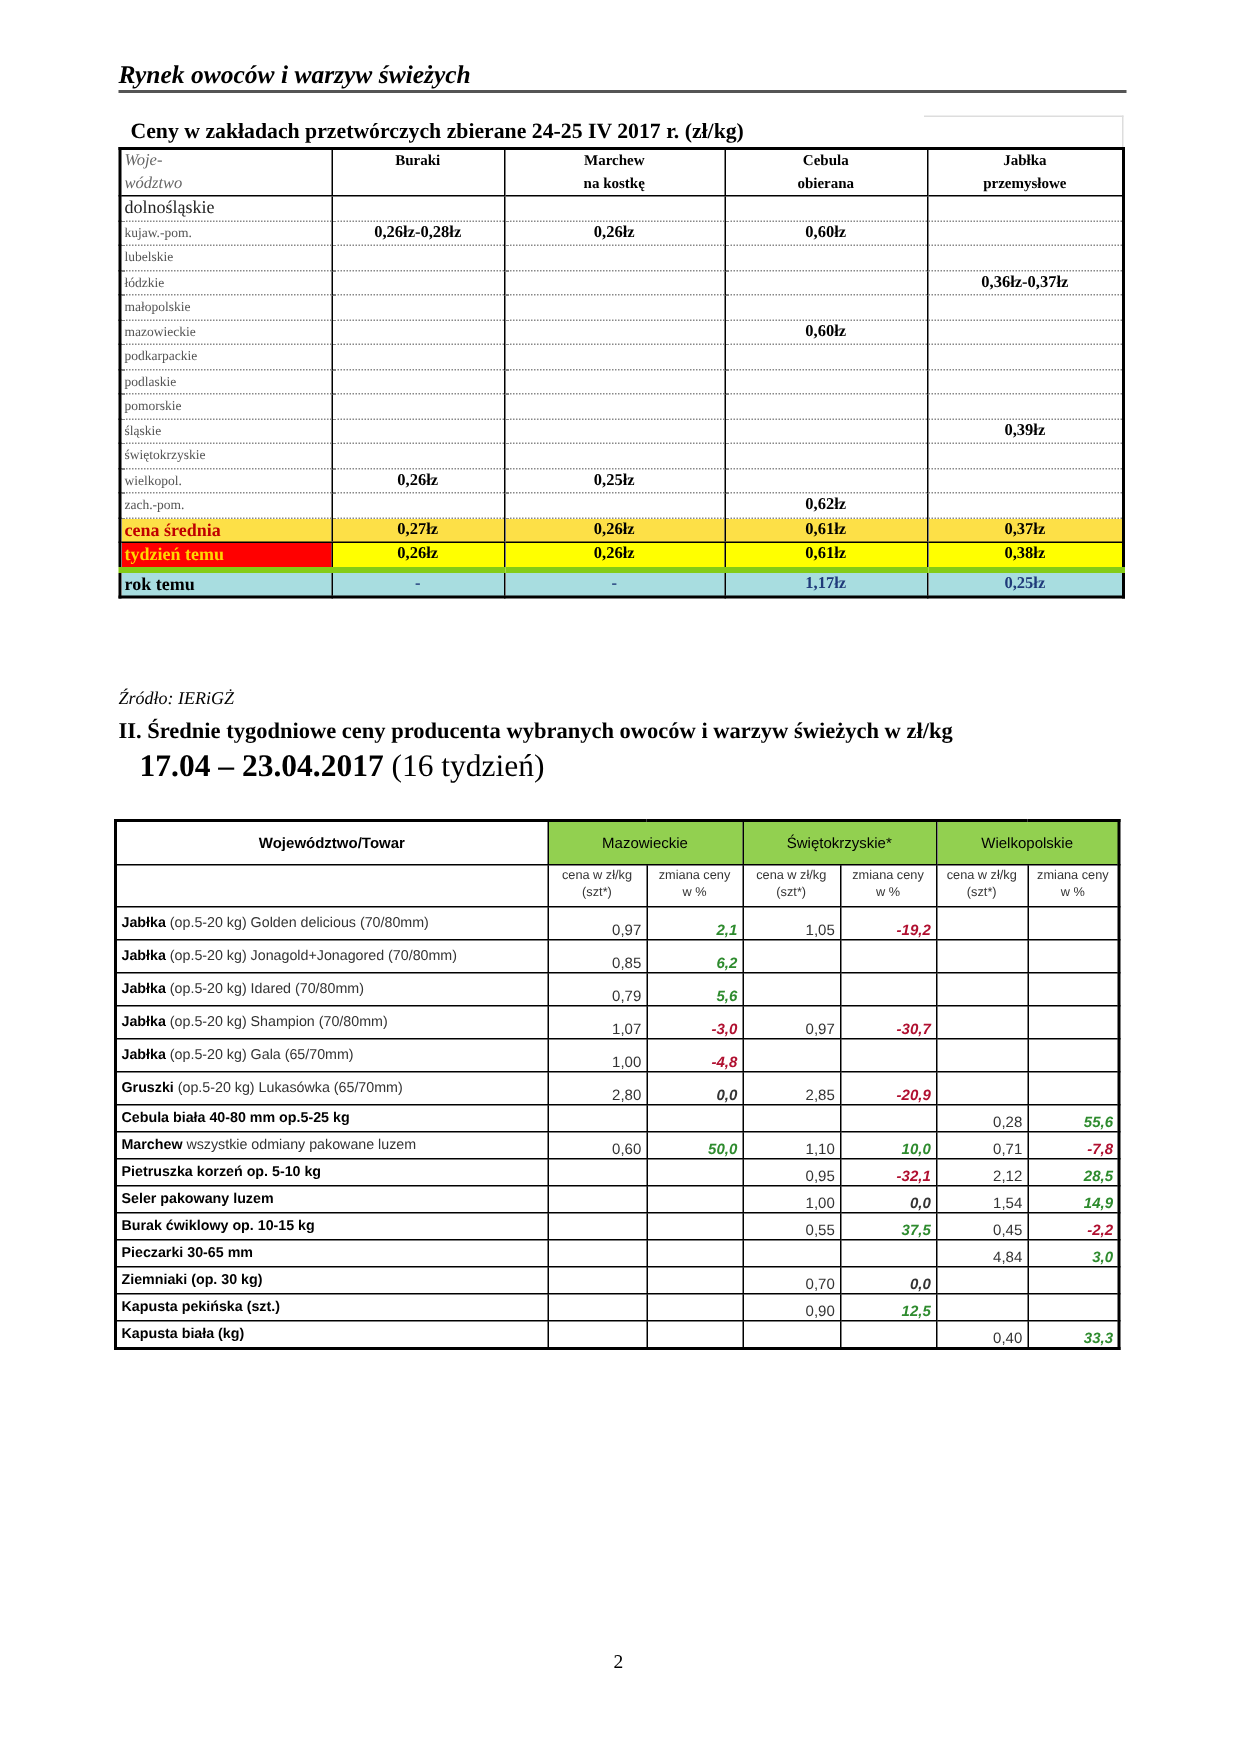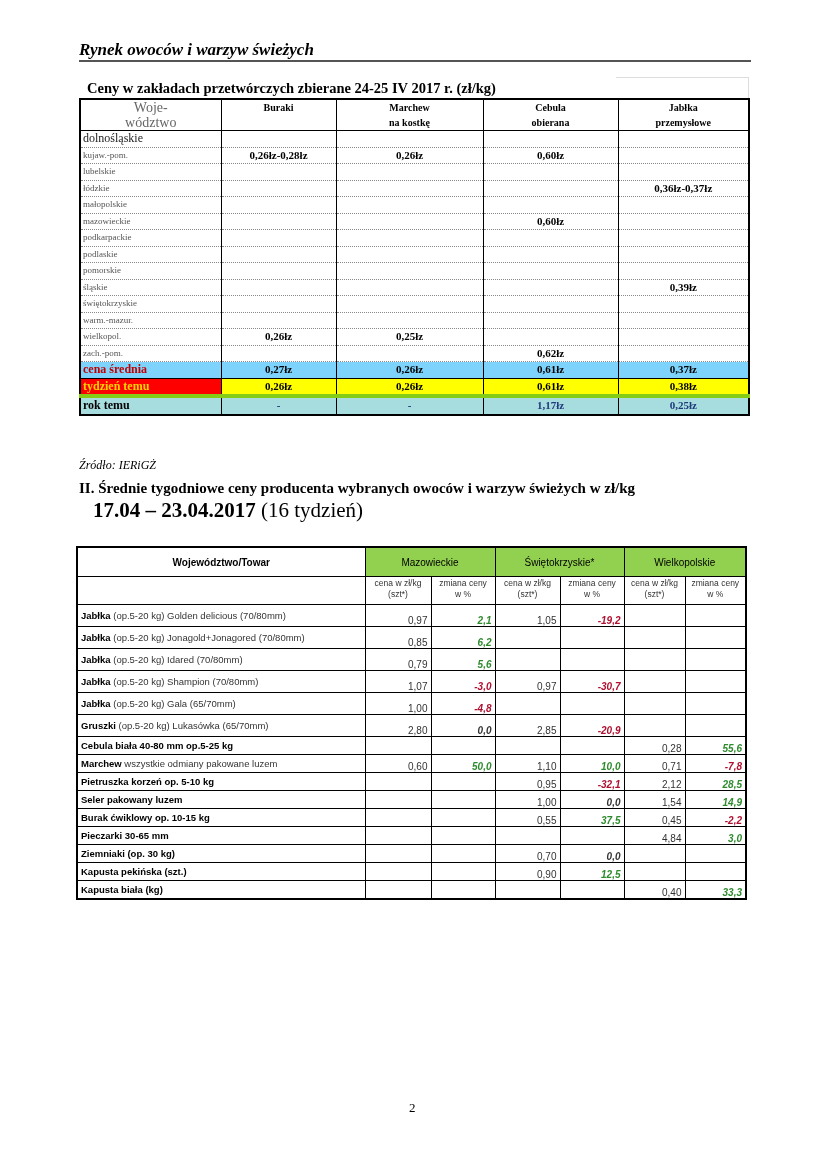--- a/index.html
+++ b/index.html
@@ -7,23 +7,23 @@
   .header-title { position: absolute; left: 79px; top: 40px; font-size: 17px; font-style: italic; font-weight: bold; }
   .header-rule { position: absolute; left: 79px; top: 60px; width: 672px; height: 2px; background: #555; }
 
   .t1-caption { position: absolute; left: 87px; top: 80px; font-size: 14.5px; font-weight: bold; }
   .t1-corner { position: absolute; left: 616px; top: 77px; width: 132px; height: 21px; border-top: 1px solid #ddd; border-right: 1px solid #ddd; }
   table.t1 { position: absolute; left: 79px; top: 98px; width: 669px; border-collapse: collapse; border: 2px solid #000; font-family: "Liberation Serif", serif; table-layout: fixed; }
   table.t1 td { height: 15.5px; padding: 0 2px; font-size: 10px; border-bottom: 1px dotted #888; border-left: 1px solid #000; line-height: 15px; white-space: nowrap; overflow: hidden; }
   table.t1 td.rg { color: #555; font-size: 9px; }
   table.t1 td.val { text-align: center; font-weight: bold; font-size: 11px; }
   table.t1 tr.head td { text-align: center; font-weight: bold; font-size: 10px; line-height: 15px; border-bottom: 1px solid #000; vertical-align: top; }
-  table.t1 tr.head td.rg { text-align: center; font-weight: normal; color: #666; font-size: 14px; }
+  table.t1 tr.head td.rg { text-align: left; font-weight: normal; color: #666; font-size: 11px; font-style: italic; }
   table.t1 tr.first td.rg { font-size: 12px; color: #222; }
-  table.t1 tr.avg td { background: #7dd3fc; border-bottom: 1px solid #000; font-weight: bold; font-size: 11px; }
+  table.t1 tr.avg td { background: #fde047; border-bottom: 1px solid #000; font-weight: bold; font-size: 11px; }
   table.t1 tr.avg td.rg { color: #c00000; font-size: 12px; }
   table.t1 tr.week td { background: #ffff00; border-bottom: 4px solid #84cc16; font-weight: bold; font-size: 11px; }
   table.t1 tr.week td.rg { background: #ff0000; color: #ffd700; font-size: 12px; }
   table.t1 tr.year td { background: #a8dde0; font-weight: bold; font-size: 11px; border-bottom: none; }
   table.t1 tr.year td.rg { color: #000; font-size: 12px; }
   table.t1 tr.year td.val { color: #1f3a7a; }
 
   .source { position: absolute; left: 79px; top: 458px; font-size: 12px; font-style: italic; }
   .sec2-title { position: absolute; left: 79px; top: 480px; font-size: 15px; font-weight: bold; }
   .sec2-date { position: absolute; left: 93px; top: 498px; font-size: 21px; }
@@ -151,27 +151,20 @@
       </tr>
       <tr>
         <td class="rg">śląskie</td>
         <td class="val"></td>
         <td class="val"></td>
         <td class="val"></td>
         <td class="val">0,39łz</td>
       </tr>
       <tr>
         <td class="rg">świętokrzyskie</td>
-        <td class="val"></td>
-        <td class="val"></td>
-        <td class="val"></td>
-        <td class="val"></td>
-      </tr>
-      <tr>
-        <td class="rg">warm.-mazur.</td>
         <td class="val"></td>
         <td class="val"></td>
         <td class="val"></td>
         <td class="val"></td>
       </tr>
       <tr>
         <td class="rg">wielkopol.</td>
         <td class="val">0,26łz</td>
         <td class="val">0,25łz</td>
         <td class="val"></td>

